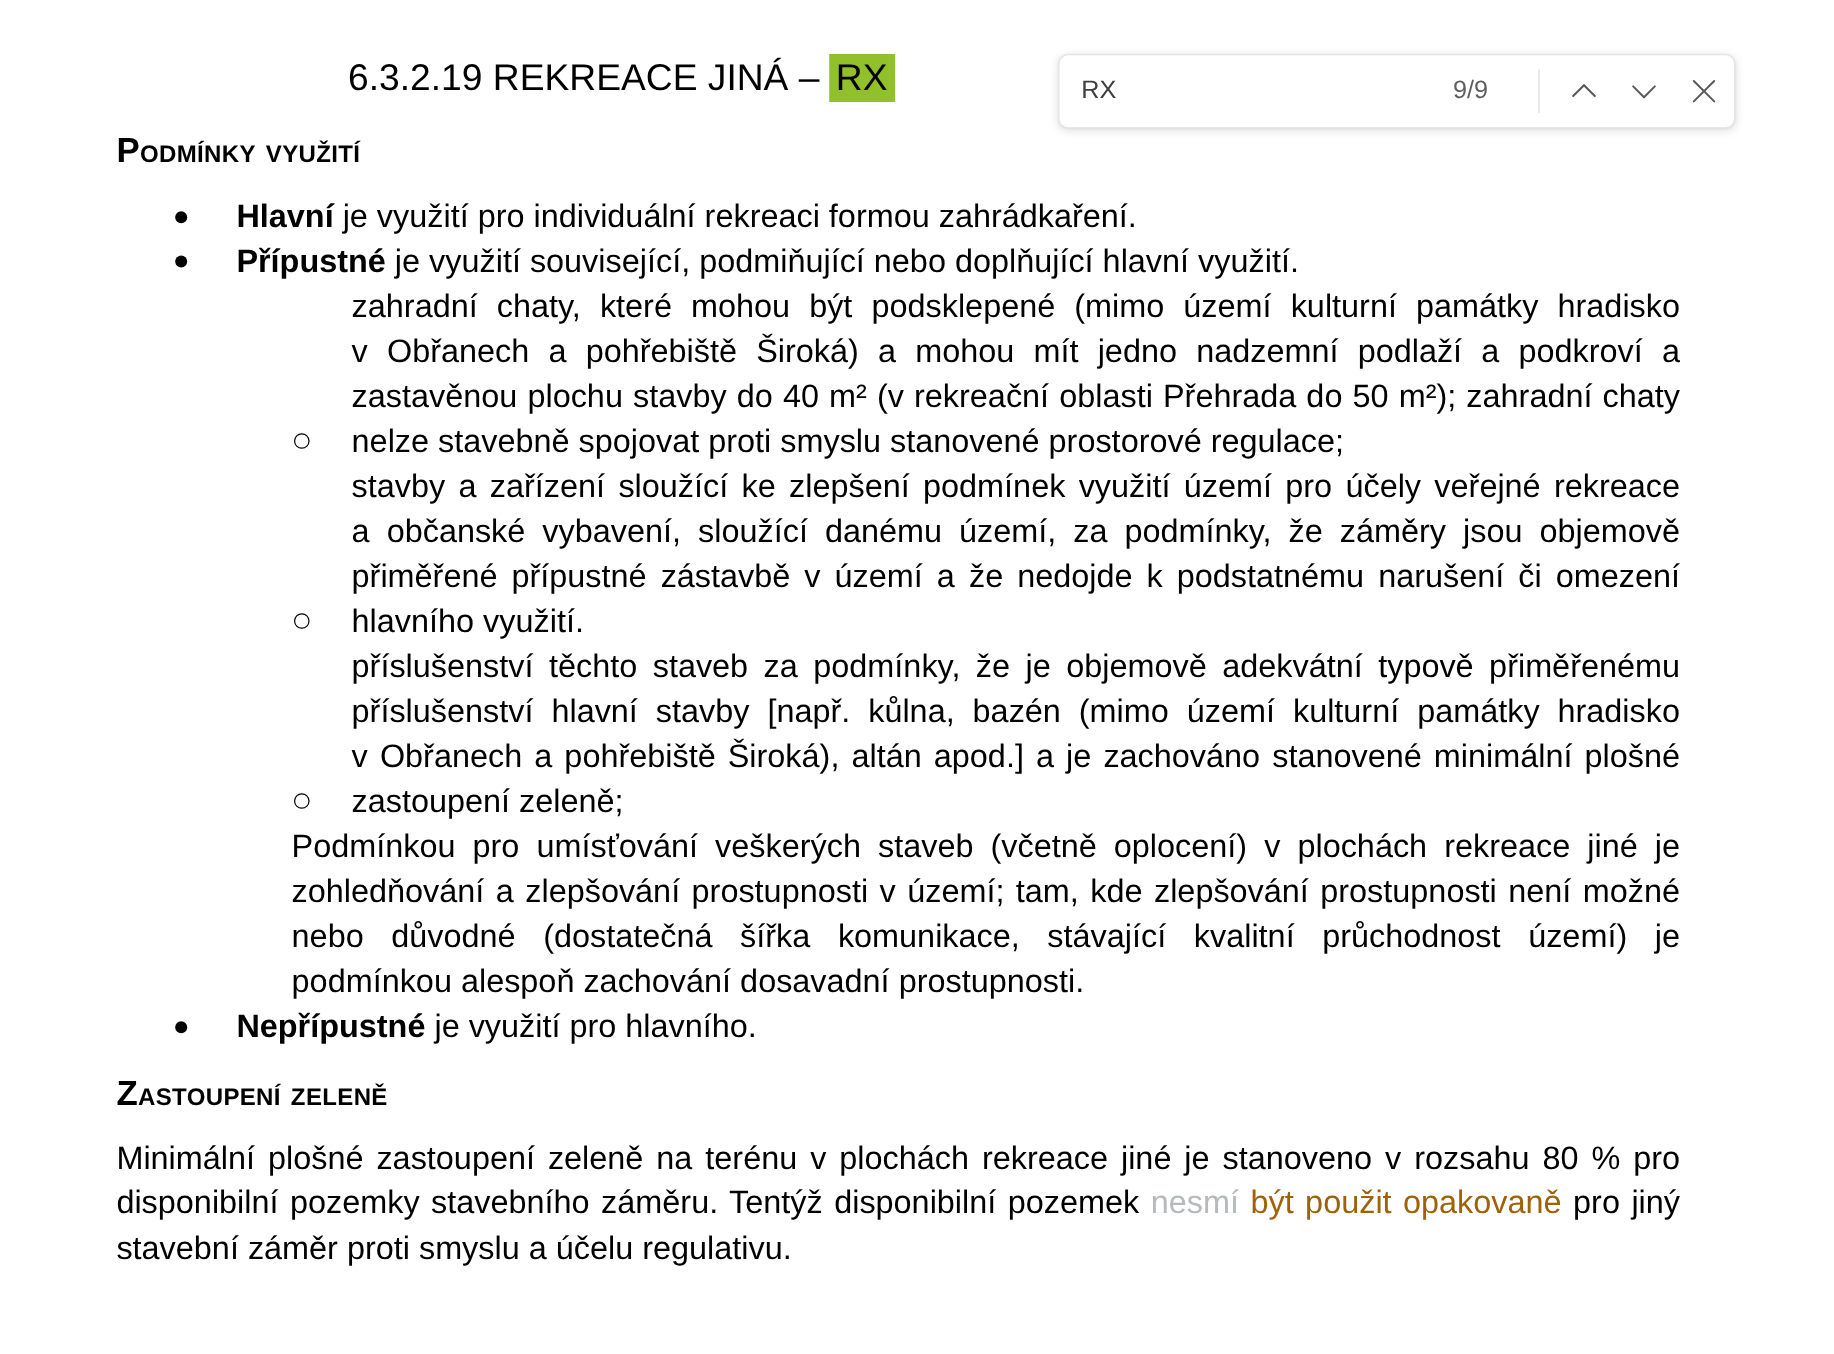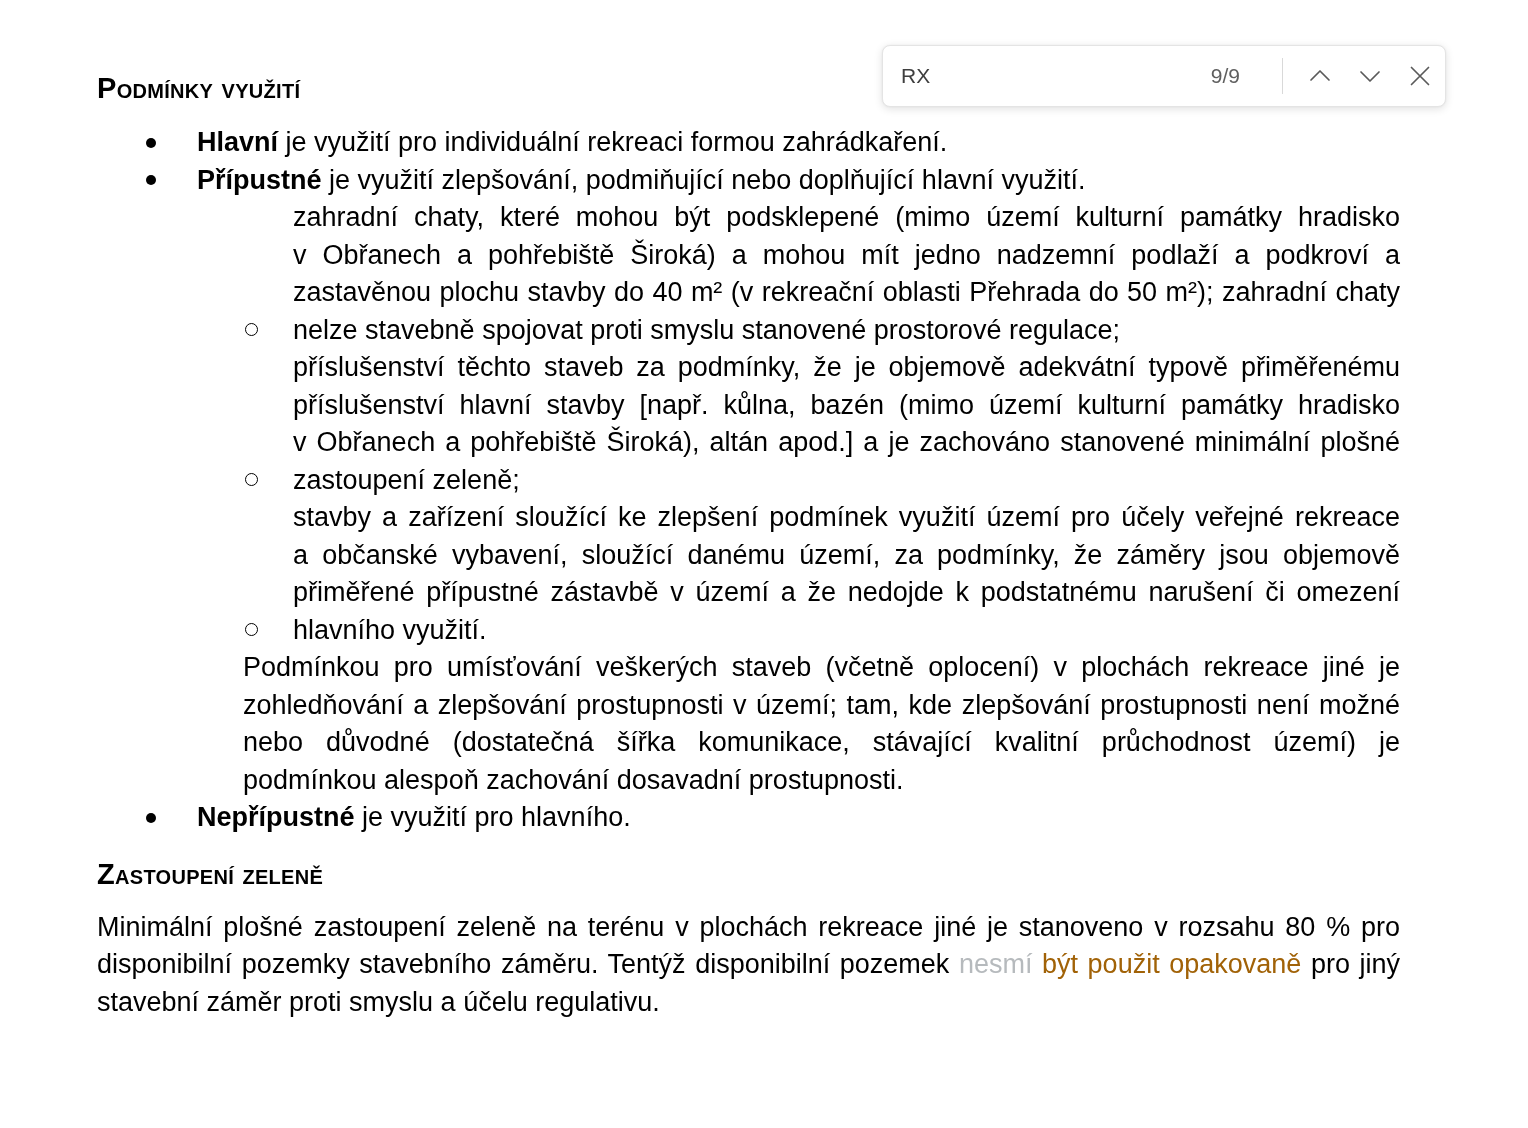--- a/index.html
+++ b/index.html
@@ -36,49 +36,50 @@
   .find-count{font-size:21px;color:#5f5f5f;margin-right:42px;}
   .find-divider{width:1px;height:36px;background:#d9d9d9;margin-right:12px;}
   .find-btn{width:50px;height:46px;background:none;border:none;padding:0;display:flex;align-items:center;justify-content:center;cursor:pointer;}
   .find-btn svg{display:block;}
 </style>
 </head>
 <body>
 
 <div class="doc">
 
+  <h1 class="doc-title"><span>6.3.2.19 REKREACE JINÁ – </span><span class="hl">RX</span></h1>
 
   <h2 class="sc">Podmínky využití</h2>
 
   <div class="list">
 
     <div class="li l1">
       <span class="marker-cell"><span class="dot"></span></span>
       <div class="txt"><b>Hlavní</b><span> je využití pro individuální rekreaci formou zahrádkaření.</span></div>
     </div>
 
     <div class="li l1">
       <span class="marker-cell"><span class="dot"></span></span>
-      <div class="txt"><b>Přípustné</b><span> je využití zlepšování, podmiňující nebo doplňující hlavní využití.</span></div>
+      <div class="txt"><b>Přípustné</b><span> je využití související, podmiňující nebo doplňující hlavní využití.</span></div>
     </div>
 
 
     <div class="li l2">
       <span class="marker-cell"><span class="circ"></span></span>
       <div class="txt">zahradní chaty, které mohou být podsklepené (mimo území kulturní památky hradisko v&nbsp;Obřanech a&nbsp;pohřebiště Široká) a mohou mít jedno nadzemní podlaží a podkroví a zastavěnou plochu stavby do 40 m² (v&nbsp;rekreační oblasti Přehrada do 50 m²); zahradní chaty nelze stavebně spojovat proti smyslu stanovené prostorové regulace;</div>
     </div>
 
     <div class="li l2">
       <span class="marker-cell"><span class="circ"></span></span>
-      <div class="txt">příslušenství těchto staveb za podmínky, že je objemově adekvátní typově přiměřenému příslušenství hlavní stavby [např. kůlna, bazén (mimo území kulturní památky hradisko v&nbsp;Obřanech a&nbsp;pohřebiště Široká), altán apod.] a je zachováno stanovené minimální plošné zastoupení zeleně;</div>
+      <div class="txt">stavby a zařízení sloužící ke zlepšení podmínek využití území pro účely veřejné rekreace a&nbsp;občanské vybavení, sloužící danému území, za podmínky, že záměry jsou objemově přiměřené přípustné zástavbě v&nbsp;území a že nedojde k&nbsp;podstatnému narušení či omezení hlavního využití.</div>
     </div>
 
     <div class="li l2">
       <span class="marker-cell"><span class="circ"></span></span>
-      <div class="txt">stavby a zařízení sloužící ke zlepšení podmínek využití území pro účely veřejné rekreace a&nbsp;občanské vybavení, sloužící danému území, za podmínky, že záměry jsou objemově přiměřené přípustné zástavbě v&nbsp;území a že nedojde k&nbsp;podstatnému narušení či omezení hlavního využití.</div>
+      <div class="txt">příslušenství těchto staveb za podmínky, že je objemově adekvátní typově přiměřenému příslušenství hlavní stavby [např. kůlna, bazén (mimo území kulturní památky hradisko v&nbsp;Obřanech a&nbsp;pohřebiště Široká), altán apod.] a je zachováno stanovené minimální plošné zastoupení zeleně;</div>
     </div>
 
     <div class="note">Podmínkou pro umísťování veškerých staveb (včetně oplocení) v&nbsp;plochách rekreace jiné je zohledňování a&nbsp;zlepšování prostupnosti v&nbsp;území; tam, kde zlepšování prostupnosti není možné nebo důvodné (dostatečná šířka komunikace, stávající kvalitní průchodnost území) je podmínkou alespoň zachování dosavadní prostupnosti.</div>
 
     <div class="li l1">
       <span class="marker-cell"><span class="dot"></span></span>
       <div class="txt"><b>Nepřípustné</b><span> je využití pro hlavního.</span></div>
     </div>
 
   </div>

